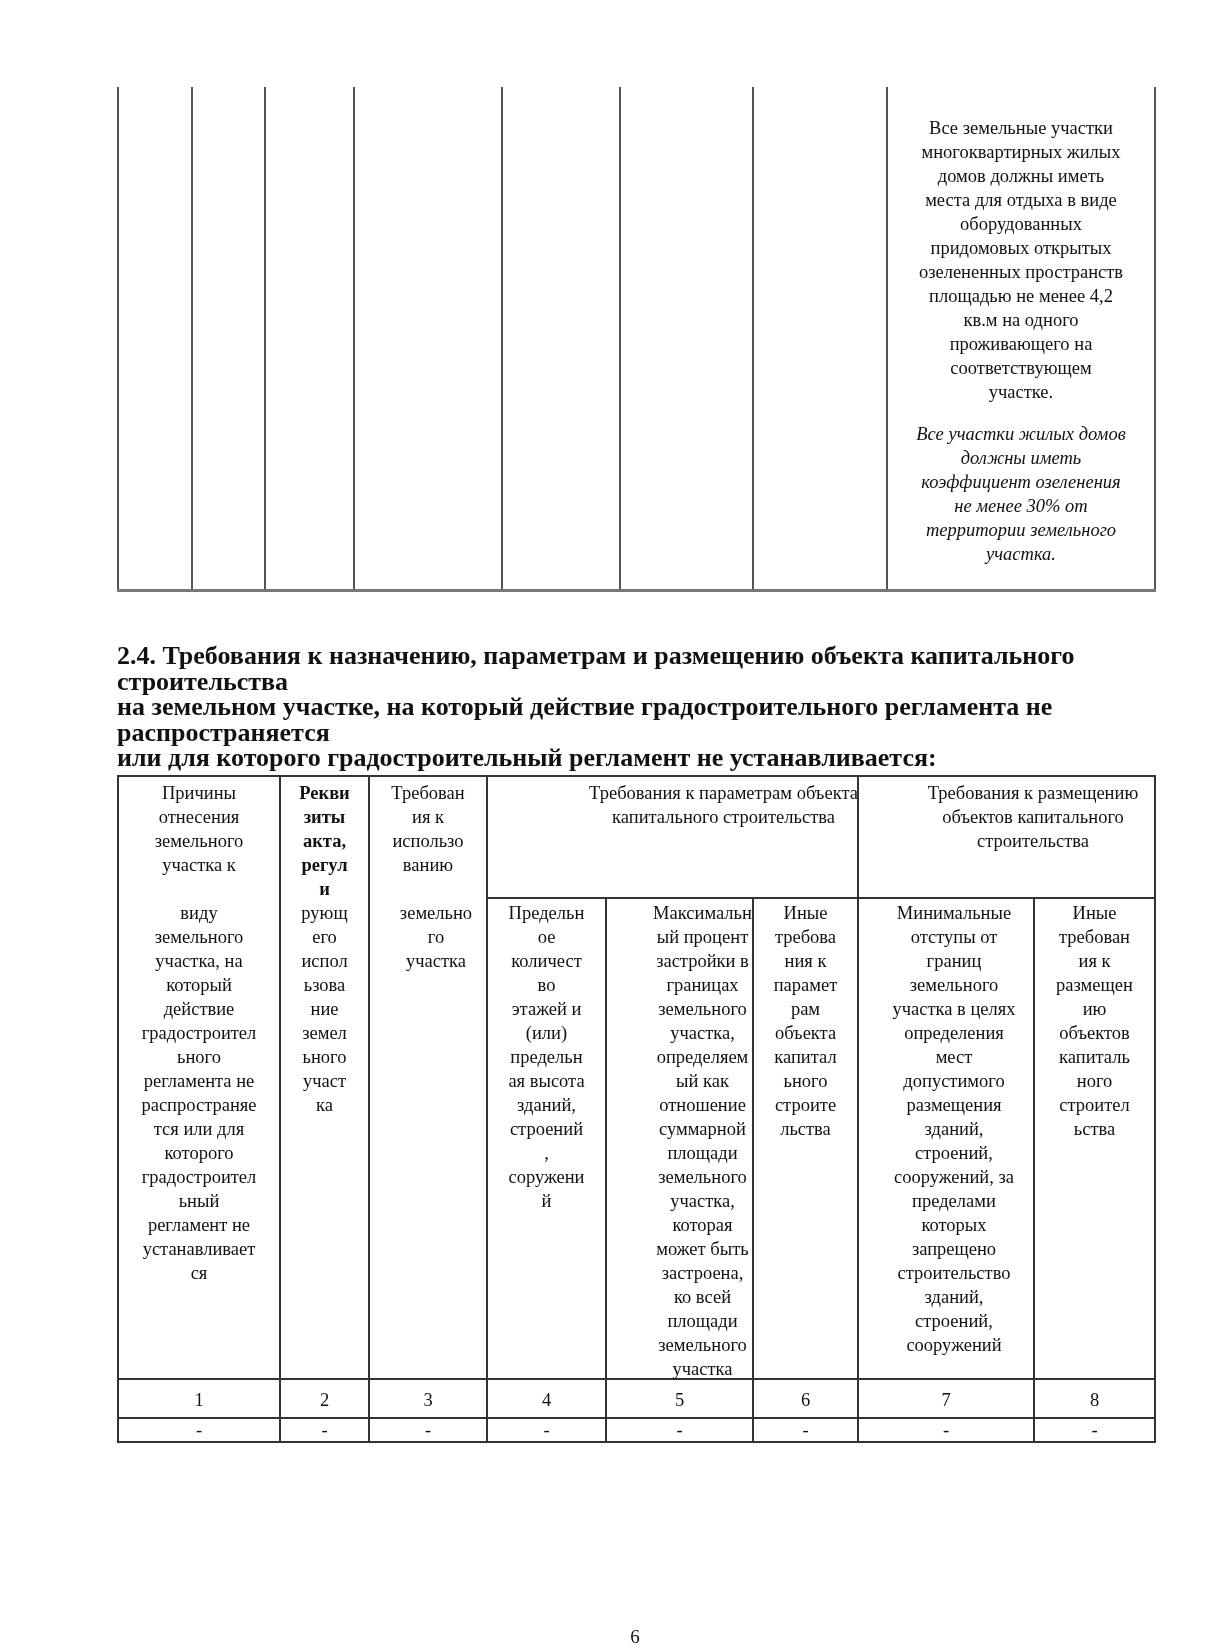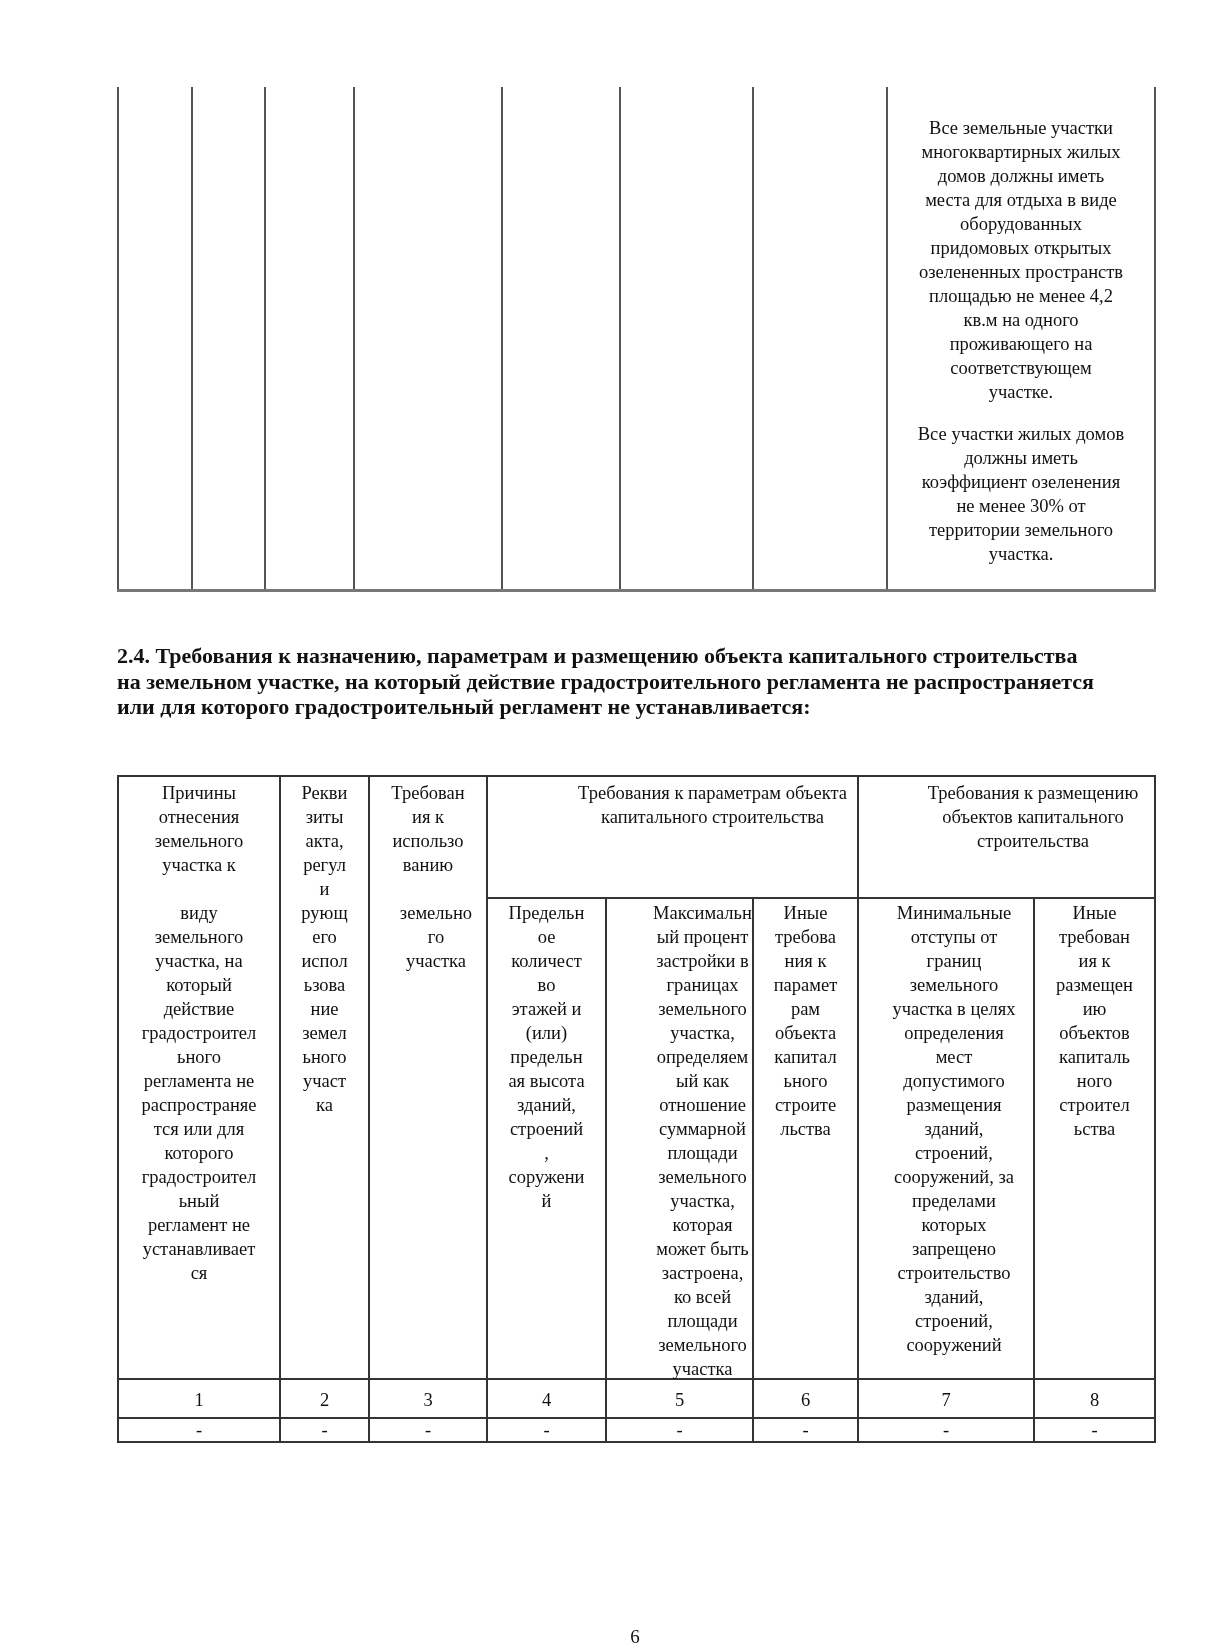--- a/index.html
+++ b/index.html
@@ -4,21 +4,21 @@
 <style>
   html, body { margin: 0; padding: 0; background: #ffffff; }
   body { width: 1220px; height: 1651px; position: relative; overflow: hidden;
          font-family: "Liberation Serif", "DejaVu Serif", serif; color: #111; }
   .vline { position: absolute; width: 2px; background: #555; }
   .hline { position: absolute; height: 2px; background: #555; }
   .hline.thick { height: 3px; background: #444; }
   .cell { position: absolute; text-align: center; font-size: 18.5px; line-height: 24px; }
   .p { white-space: pre-line; }
   .heading { position: absolute; left: 117px; top: 643px; width: 1060px;
-             font-weight: bold; font-size: 22px; line-height: 25.5px; white-space: pre-line; }
+             font-weight: bold; font-size: 26px; line-height: 25.5px; white-space: pre-line; }
   .pagenum { position: absolute; left: 620px; top: 1626px; width: 30px; text-align: center; font-size: 19px; }
   .t2 .vline { background: #333; }
   .t2 .hline { background: #333; }
 </style>
 </head>
 <body>
 
 <div>
   <div class="vline" style="left:117px; top:87px; height:505px;"></div>
   <div class="vline" style="left:191px; top:87px; height:505px;"></div>
@@ -36,21 +36,21 @@
 домов должны иметь
 места для отдыха в виде
 оборудованных
 придомовых открытых
 озелененных пространств
 площадью не менее 4,2
 кв.м на одного
 проживающего на
 соответствующем
 участке.</div>
-  <div class="cell p" style="left:888px; top:422px; width:266px;">Все участки жилых домов
+  <div class="cell p" style="left:888px; top:422px; width:266px;font-style:italic;">Все участки жилых домов
 должны иметь
 коэффициент озеленения
 не менее 30% от
 территории земельного
 участка.</div>
 </div>
 
 <div class="heading">2.4. Требования к назначению, параметрам и размещению объекта капитального строительства
 на земельном участке, на который действие градостроительного регламента не распространяется
 или для которого градостроительный регламент не устанавливается:</div>
@@ -89,21 +89,21 @@
 регламента не
 распространяе
 тся или для
 которого
 градостроител
 ьный
 регламент не
 устанавливает
 ся</div>
 
-  <div class="cell p" style="left:281px; top:781px; width:87px;">Рекви
+  <div class="cell p" style="left:281px; top:781px; width:87px;font-weight:bold;">Рекви
 зиты
 акта,
 регул
 и</div>
   <div class="cell p" style="left:281px; top:901px; width:87px;">рующ
 его
 испол
 ьзова
 ние
 земел
@@ -112,21 +112,21 @@
 ка</div>
 
   <div class="cell p" style="left:370px; top:781px; width:116px;">Требован
 ия к
 использо
 ванию</div>
   <div class="cell p" style="left:370px; top:901px; width:132px;text-align:center;">земельно
 го
 участка</div>
 
-  <div class="cell p" style="left:488px; top:781px; width:369px;padding-left:40px;">Требования к параметрам объекта
+  <div class="cell p" style="left:499px; top:781px; width:369px;padding-left:40px;">Требования к параметрам объекта
 капитального строительства</div>
   <div class="cell p" style="left:859px; top:781px; width:348px;">Требования к размещению
 объектов капитального
 строительства</div>
 
   <div class="cell p" style="left:488px; top:901px; width:117px;">Предельн
 ое
 количест
 во
 этажей и

